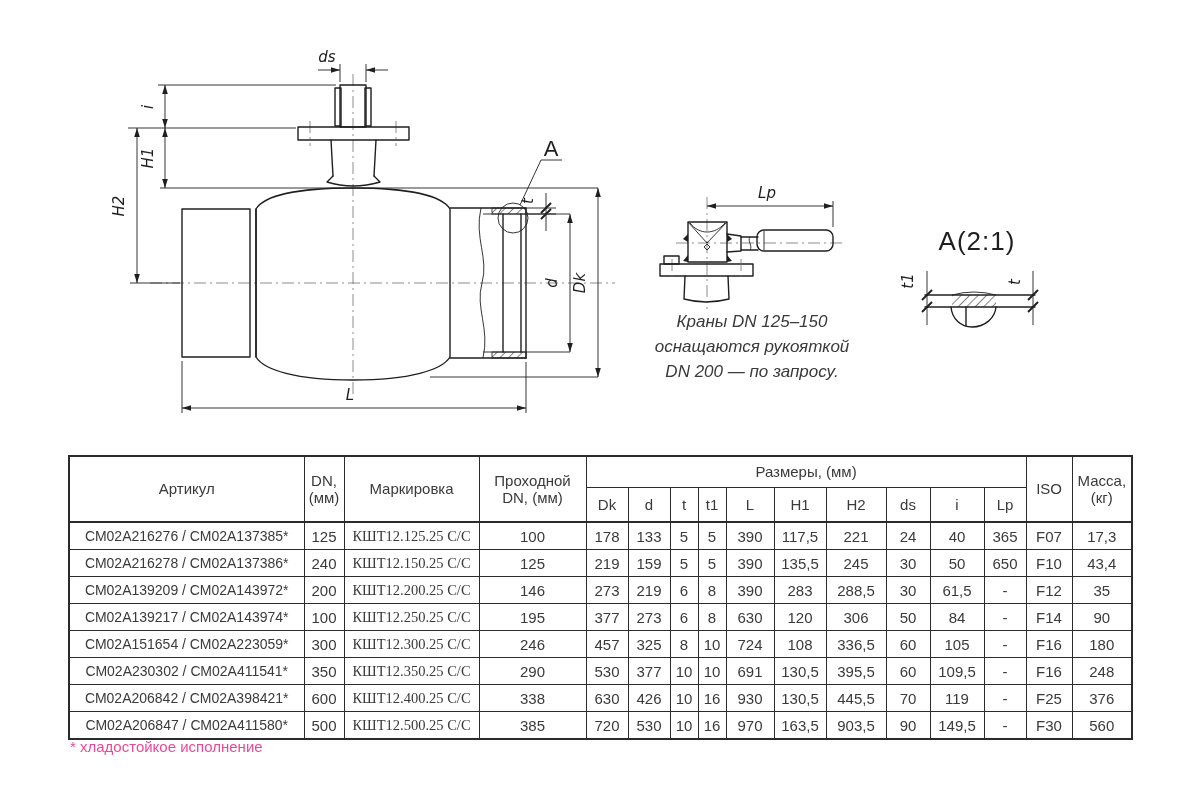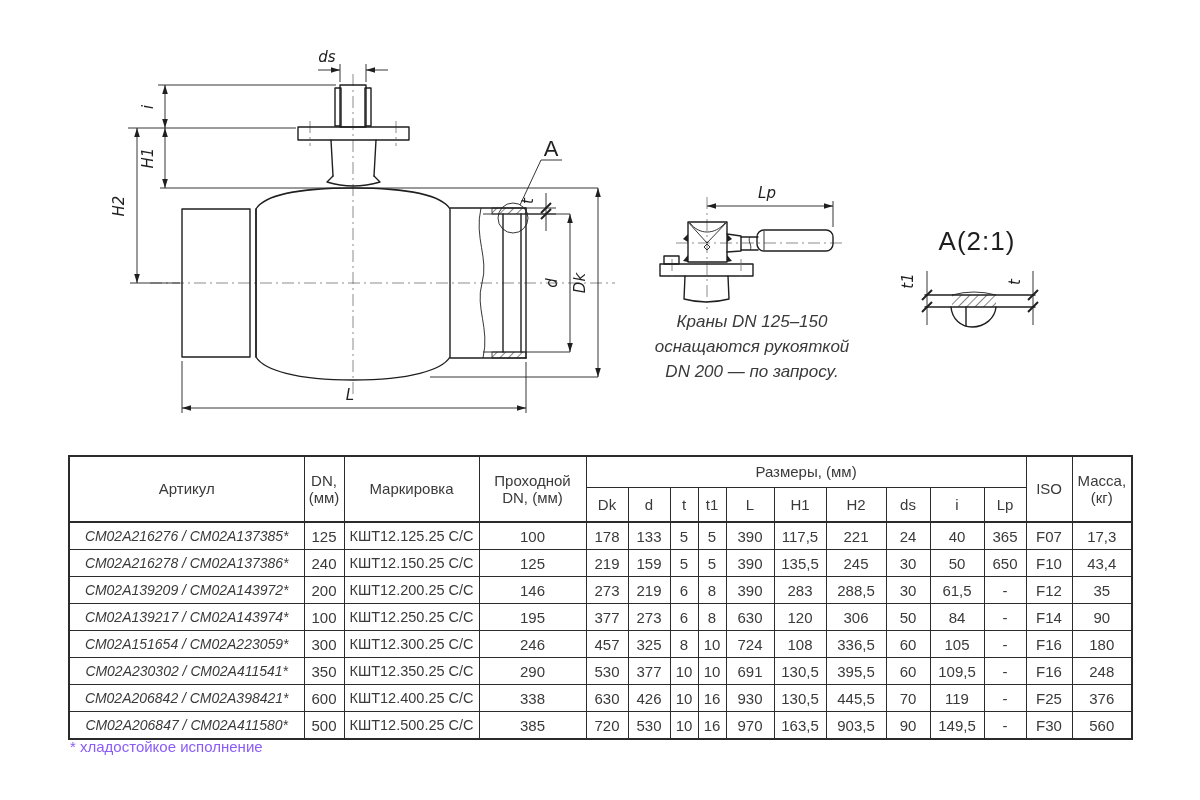--- a/index.html
+++ b/index.html
@@ -18,27 +18,27 @@
   .dimtext{font:italic 15px "DejaVu Sans",sans-serif;fill:#1f1f1f;}
   .marktext{font:22px "Liberation Sans",sans-serif;fill:#1f1f1f;}
   .titletext{font:26px "Liberation Sans",sans-serif;fill:#1f1f1f;letter-spacing:1px;}
   .notetext{font:italic 17px "Liberation Sans",sans-serif;fill:#3a3a3a;}
   
   .table-wrap{position:absolute;left:68px;top:455px;}
   .spec-table{border-collapse:collapse;table-layout:fixed;width:1064px;color:#3a3a3a;border:2px solid #2b2b2b;}
   .spec-table th,.spec-table td{border:1px solid #2b2b2b;text-align:center;vertical-align:middle;padding:0 2px;font-weight:normal;overflow:hidden;white-space:nowrap;}
   .spec-table th{font-size:15px;line-height:1.15;}
   .spec-table td{font-size:15px;height:26px;}
-  .spec-table td.art{font-size:14px;font-style:italic;}
-  .spec-table td.mark{font-size:14.5px;}
+  .spec-table td.art{font-size:14px;}
+  .spec-table td.mark{font-size:14.5px;font-family:Liberation Serif, serif;}
   .hdr-row1 th{height:30px;}
   .hdr-row2 th{height:33px;}
   .spec-table thead tr.hdr-row2 th{border-bottom-width:2px;}
   .spec-table thead th[rowspan]{border-bottom-width:2px;}
-  .footnote{position:absolute;left:70px;top:738px;font-size:15px;color:#8b5cf6;}
+  .footnote{position:absolute;left:70px;top:738px;font-size:15px;color:#ec4899;}
 </style>
 </head>
 <body>
 
 <svg class="drawing-svg" width="1200" height="450" viewBox="0 0 1200 450">
   <defs>
     <pattern id="hatch" width="6" height="6" patternUnits="userSpaceOnUse" patternTransform="rotate(45)">
       <line x1="0" y1="0" x2="0" y2="6" stroke="#1f1f1f" stroke-width="1.1"></line>
     </pattern>
   </defs>

